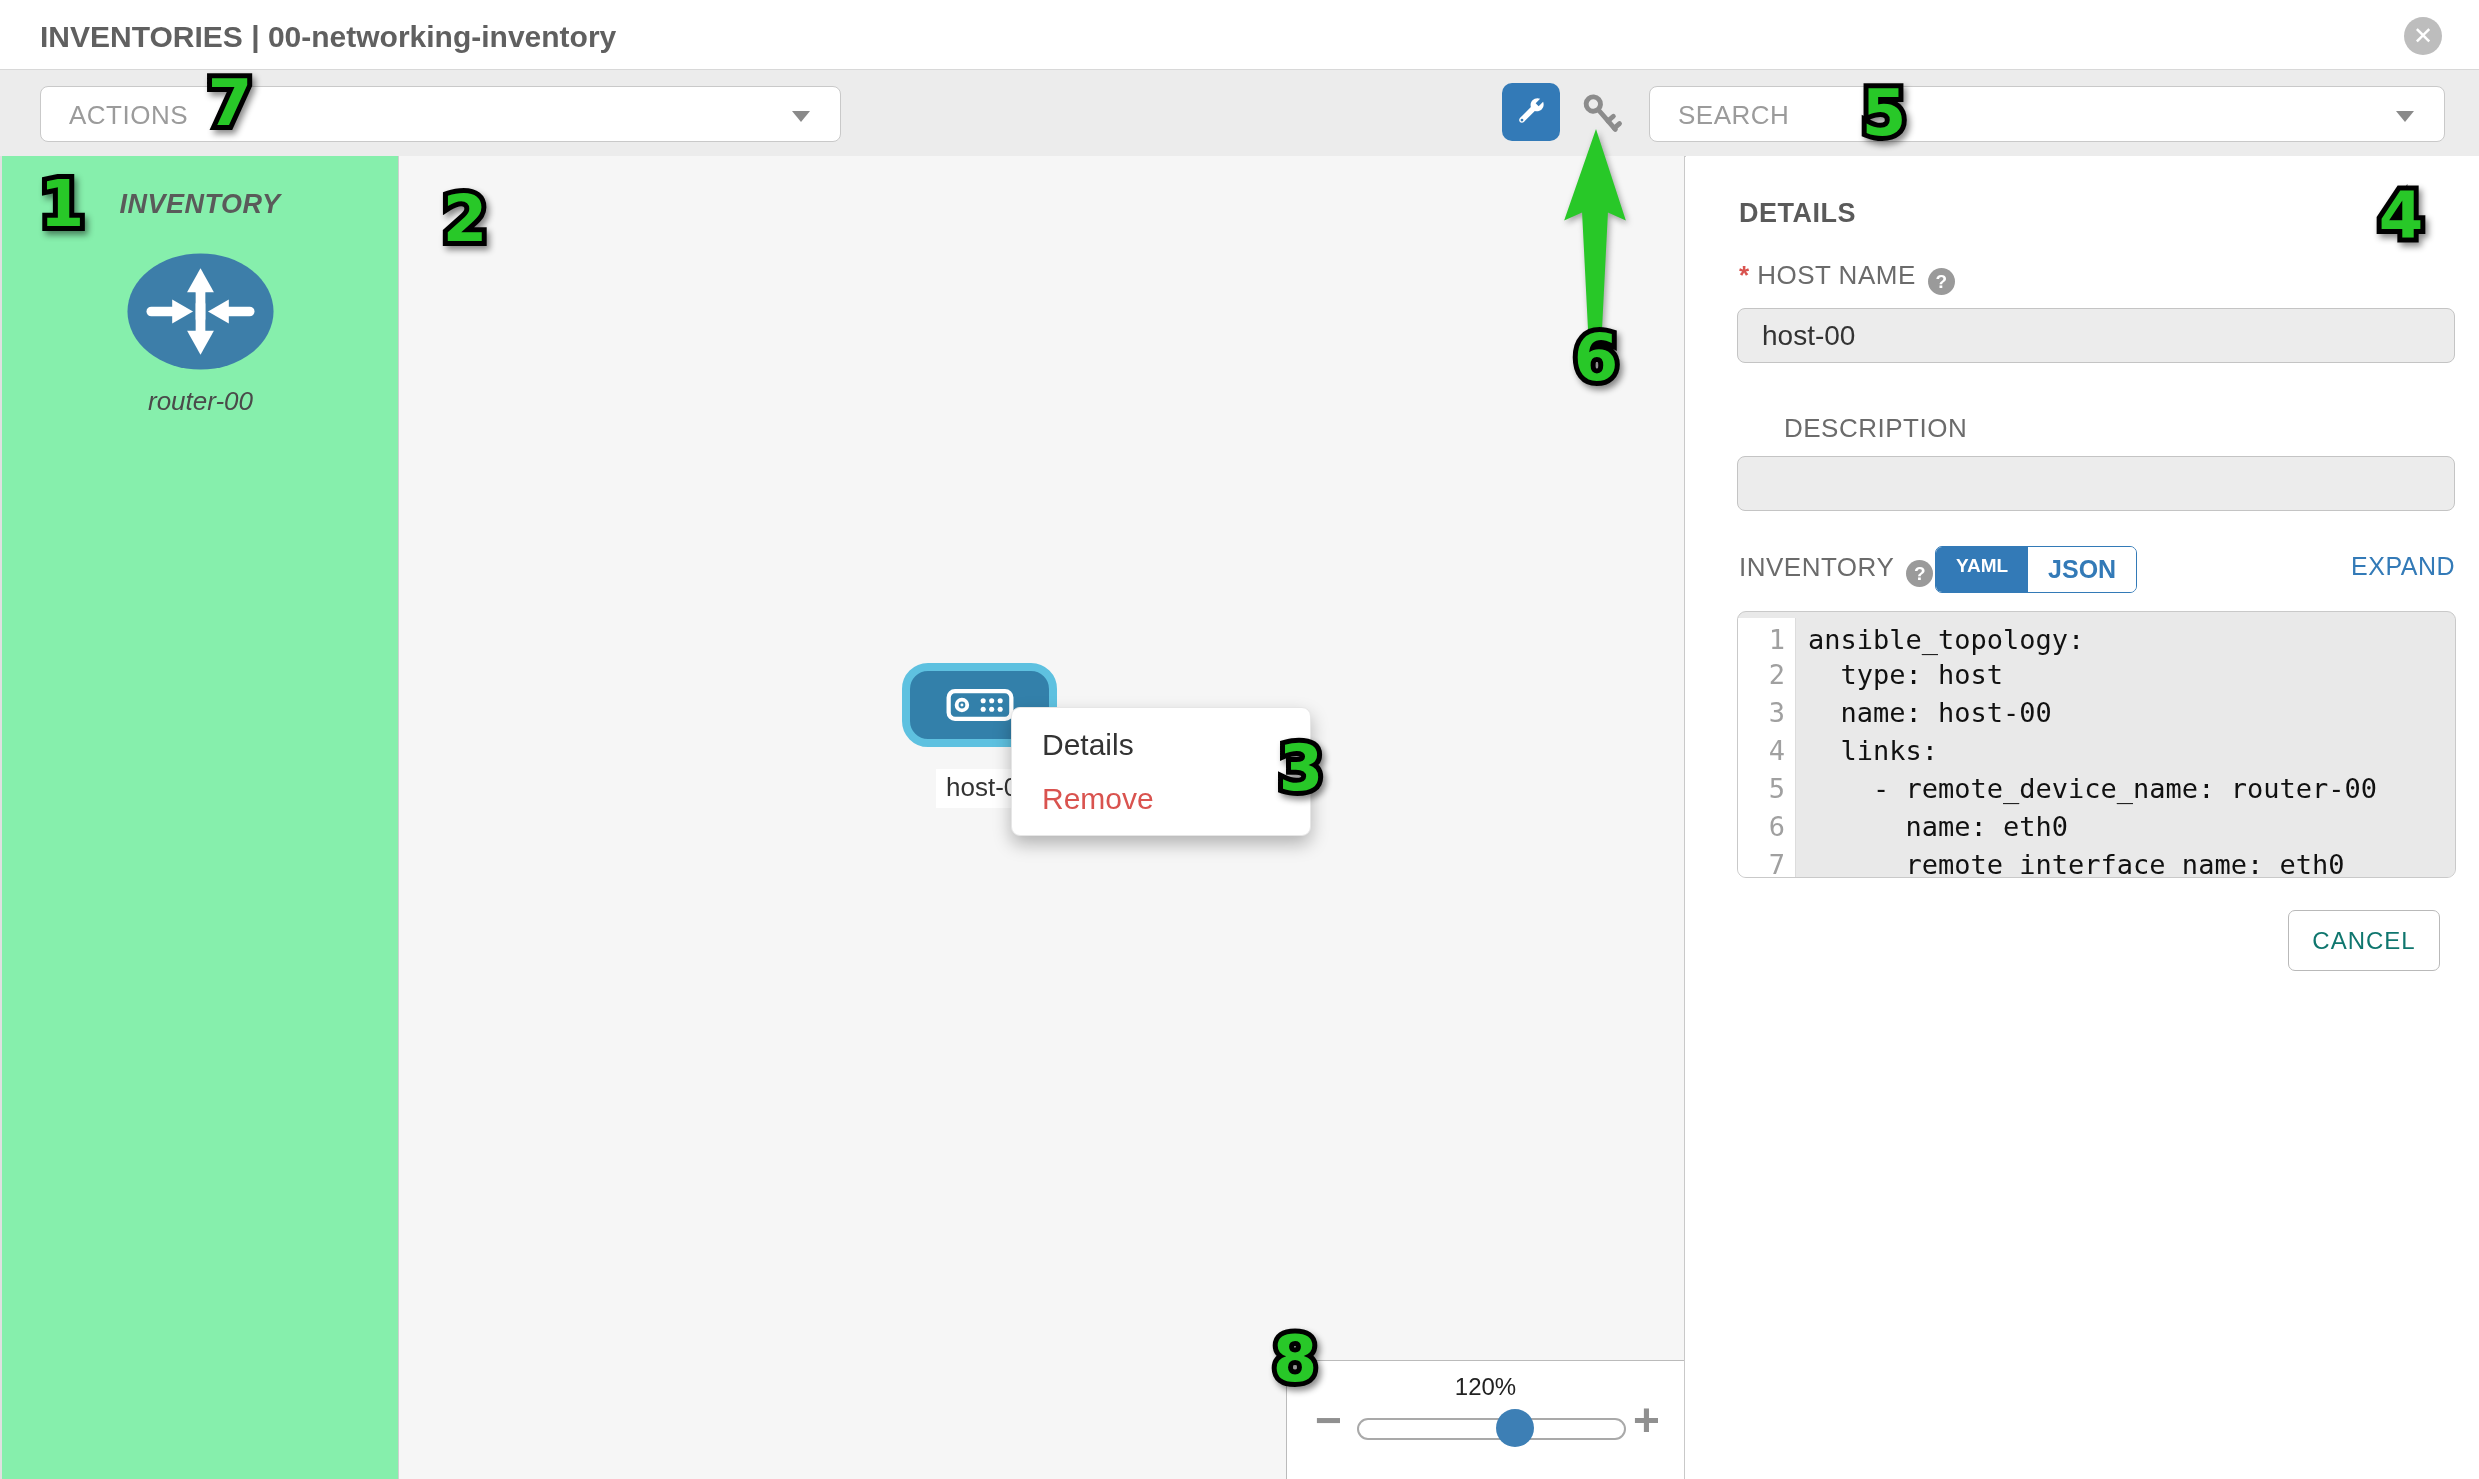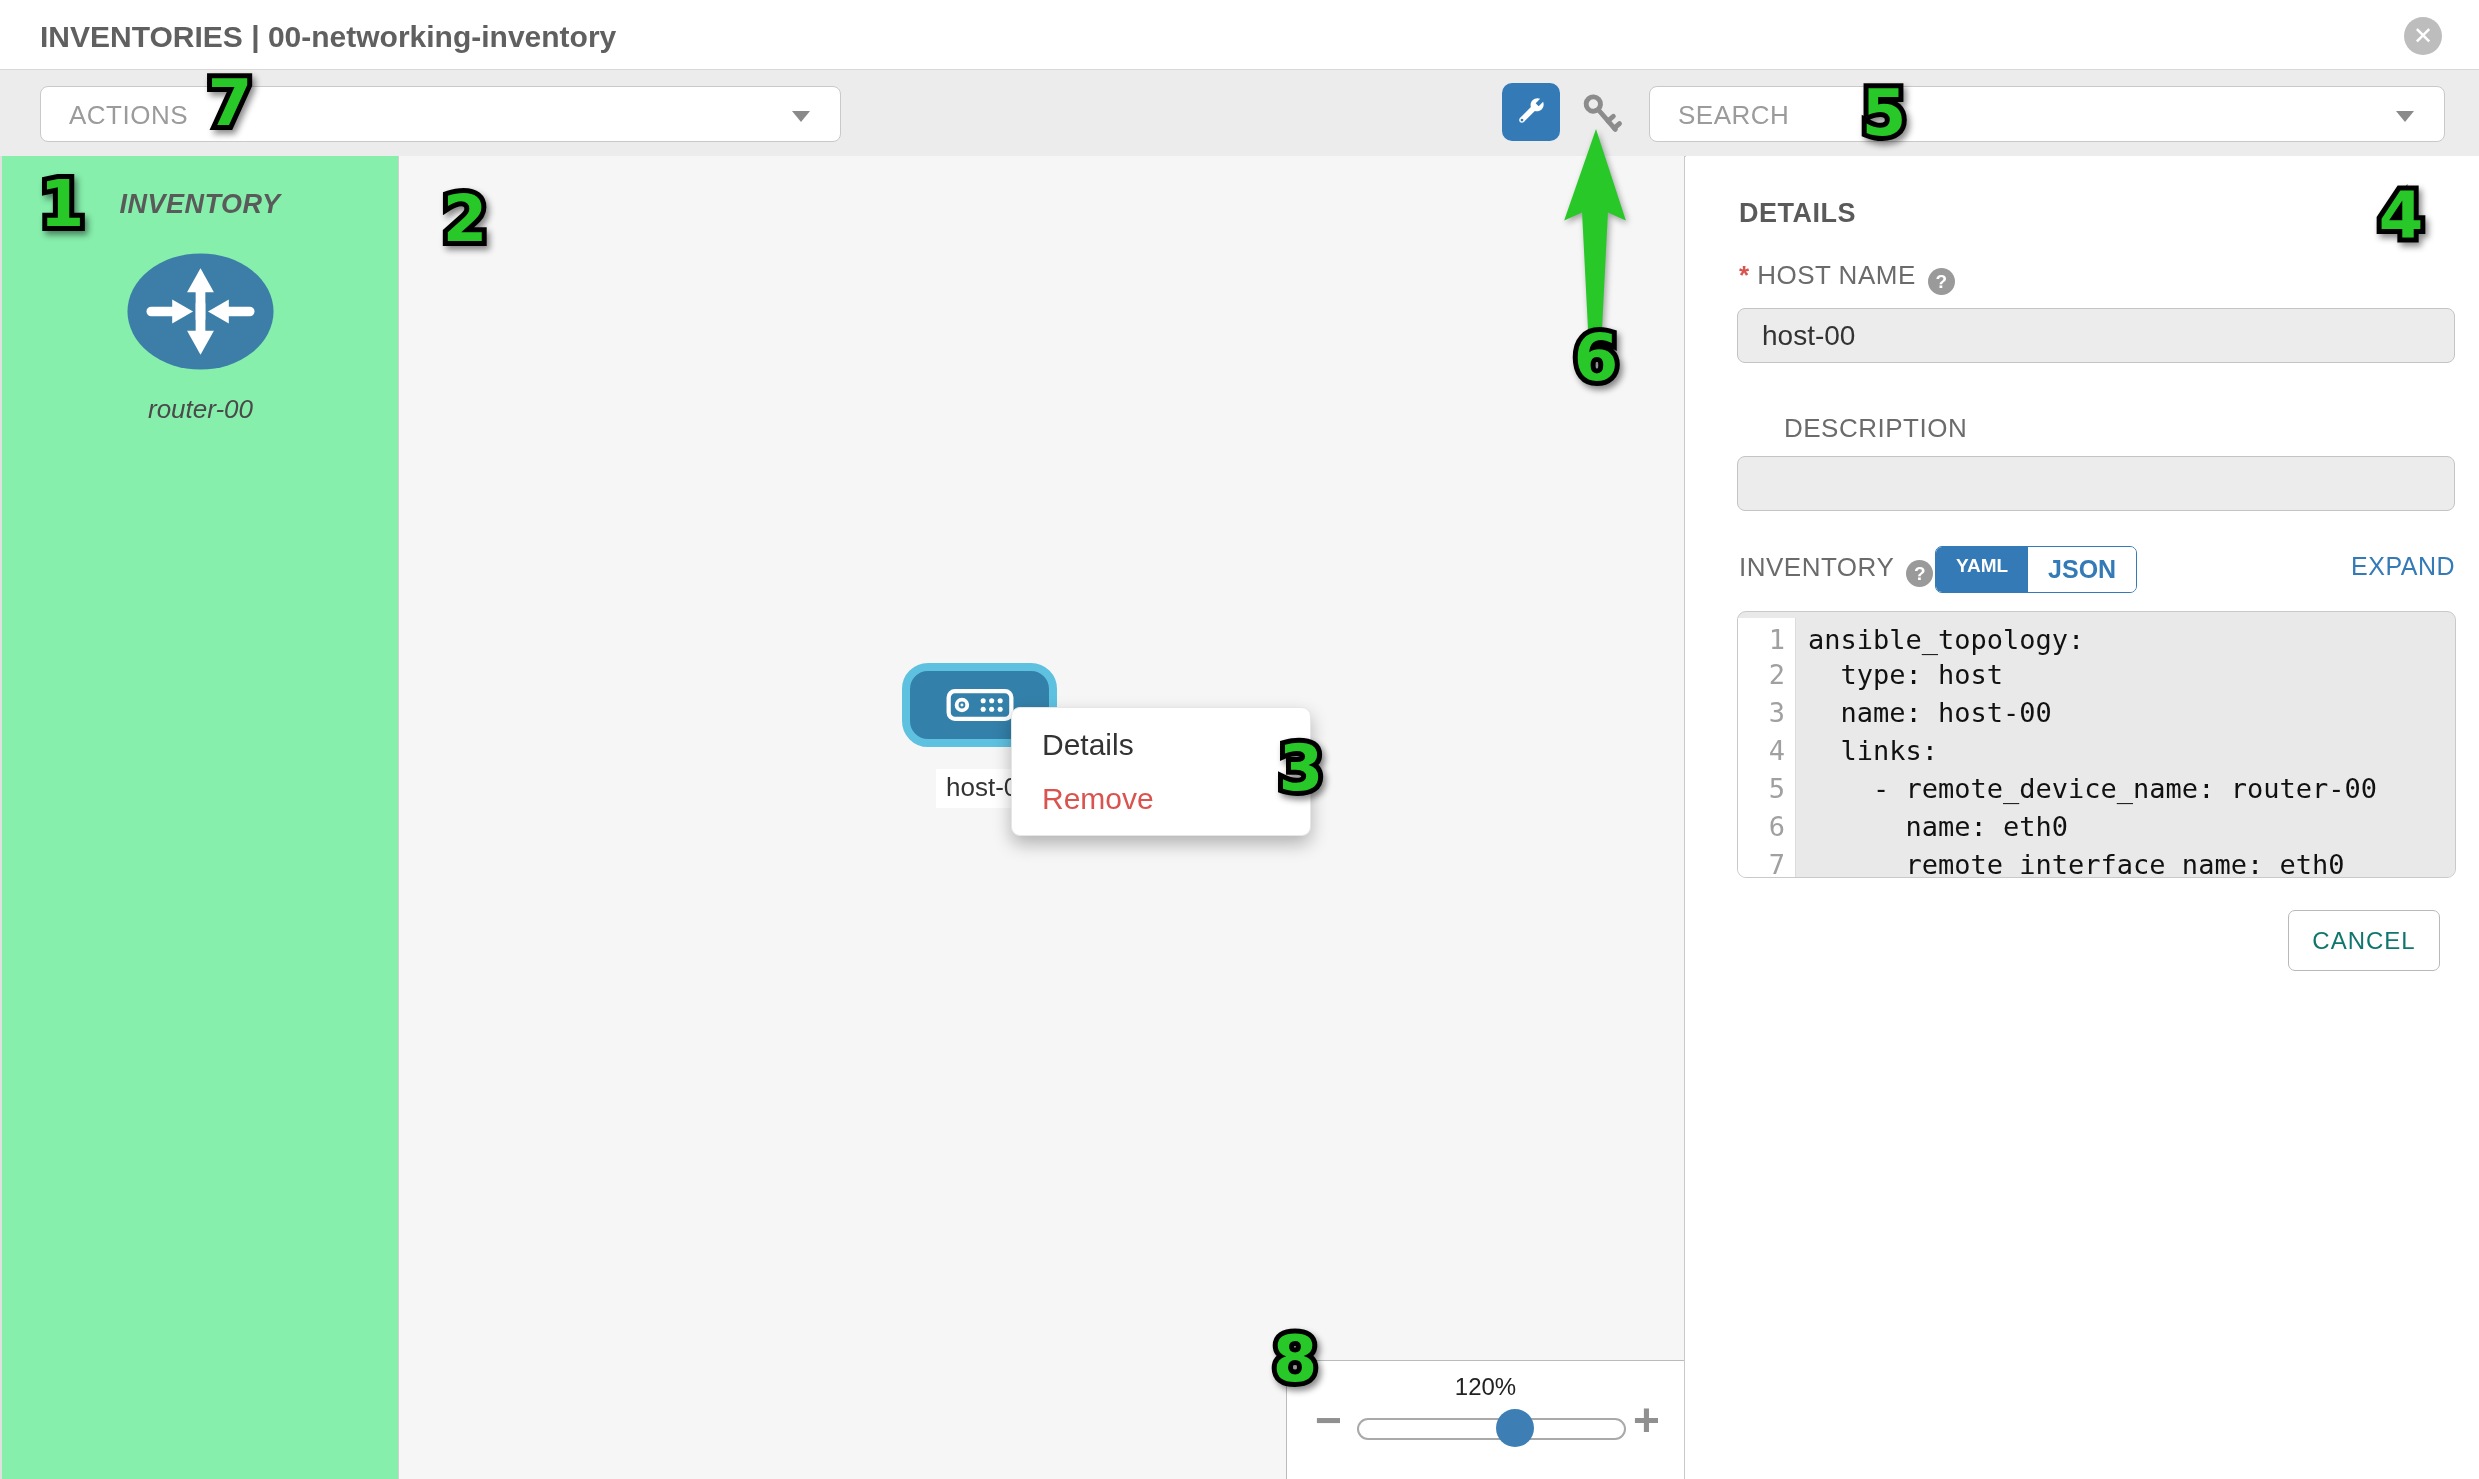--- a/index.html
+++ b/index.html
@@ -22,21 +22,21 @@
   .wrench-btn { position:absolute; left:1502px; top:13px; width:58px; height:58px; border-radius:10px; background:#337ab7; display:flex; align-items:center; justify-content:center; cursor:pointer; }
   .key-btn { position:absolute; left:1578px; top:20px; width:48px; height:48px; display:flex; align-items:center; justify-content:center; cursor:pointer; }
 
   
   .content { position:absolute; left:0; top:156px; width:2480px; height:1323px; }
   .inv-panel { position:absolute; left:0; top:0; width:399px; height:1323px; background:#86efac; border-right:1px solid #cfcfcf; border-left:2px solid #e0e0e0;font-style:italic; }
   .inv-heading { position:absolute; left:0; top:33px; width:100%; text-align:center; font-size:27px; font-weight:bold; color:#5a5a5a; letter-spacing:0.5px; }
   .dev-item { position:absolute; text-align:center; cursor:grab; }
   .dev-router { left:124px; top:95px; width:149px; }
   .dev-switch { left:125px; top:416px; width:147px; }
-  .dev-label { margin-top:22px; font-size:26px; color:#4a4a4a; }
+  .dev-label { margin-top:14px; font-size:26px; color:#4a4a4a; }
 
   .canvas { position:absolute; left:399px; top:0; width:1286px; height:1323px; background:#f6f6f6; border-right:1px solid #c9c9c9; overflow:hidden; }
 
   
   .host-node { position:absolute; left:503px; top:507px; width:155px; height:84px; background:#3380aa; border:8px solid #5ec1e0; border-radius:26px; display:flex; align-items:center; justify-content:center; cursor:pointer; }
   .host-chip { position:absolute; left:537px; top:613px; background:#fff; padding:3px 10px 5px 10px; font-size:26px; color:#333; }
 
   
   .ctx-menu { position:absolute; left:612px; top:551px; width:300px; height:129px; background:#fff; border-radius:9px; box-shadow:0 8px 18px rgba(0,0,0,.28); border:1px solid #e6e6e6; }
   .ctx-item { position:absolute; left:30px; font-size:30px; cursor:pointer; }

